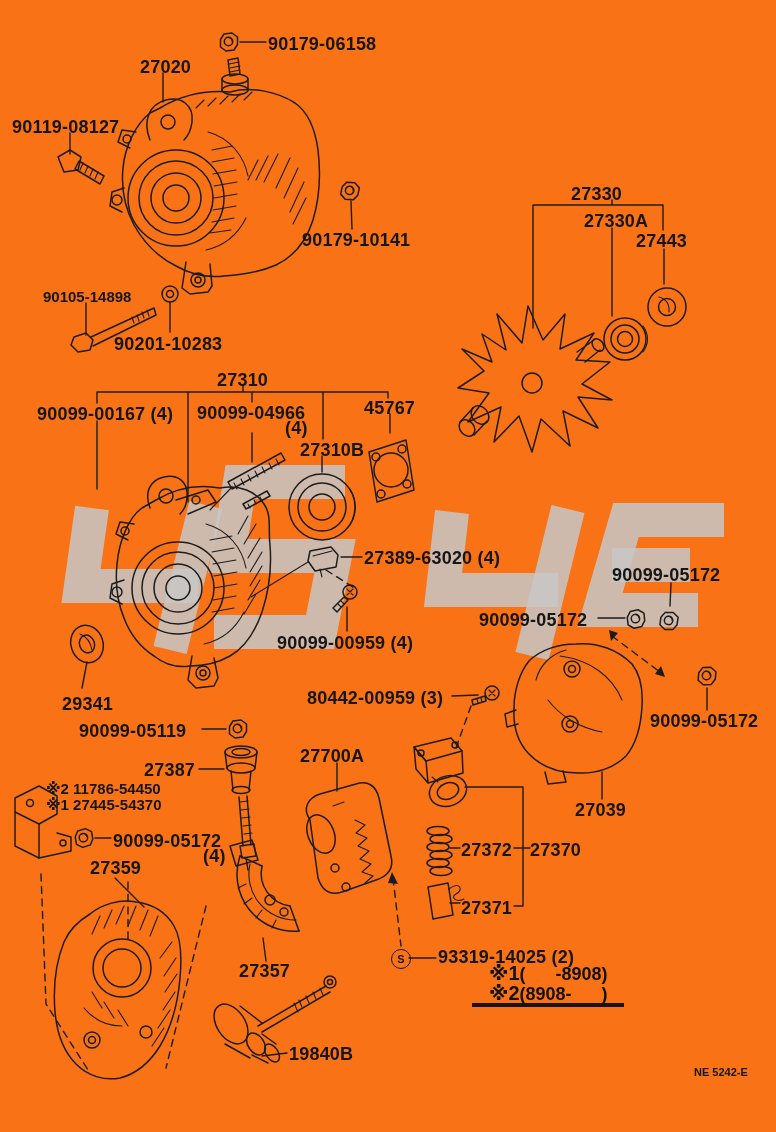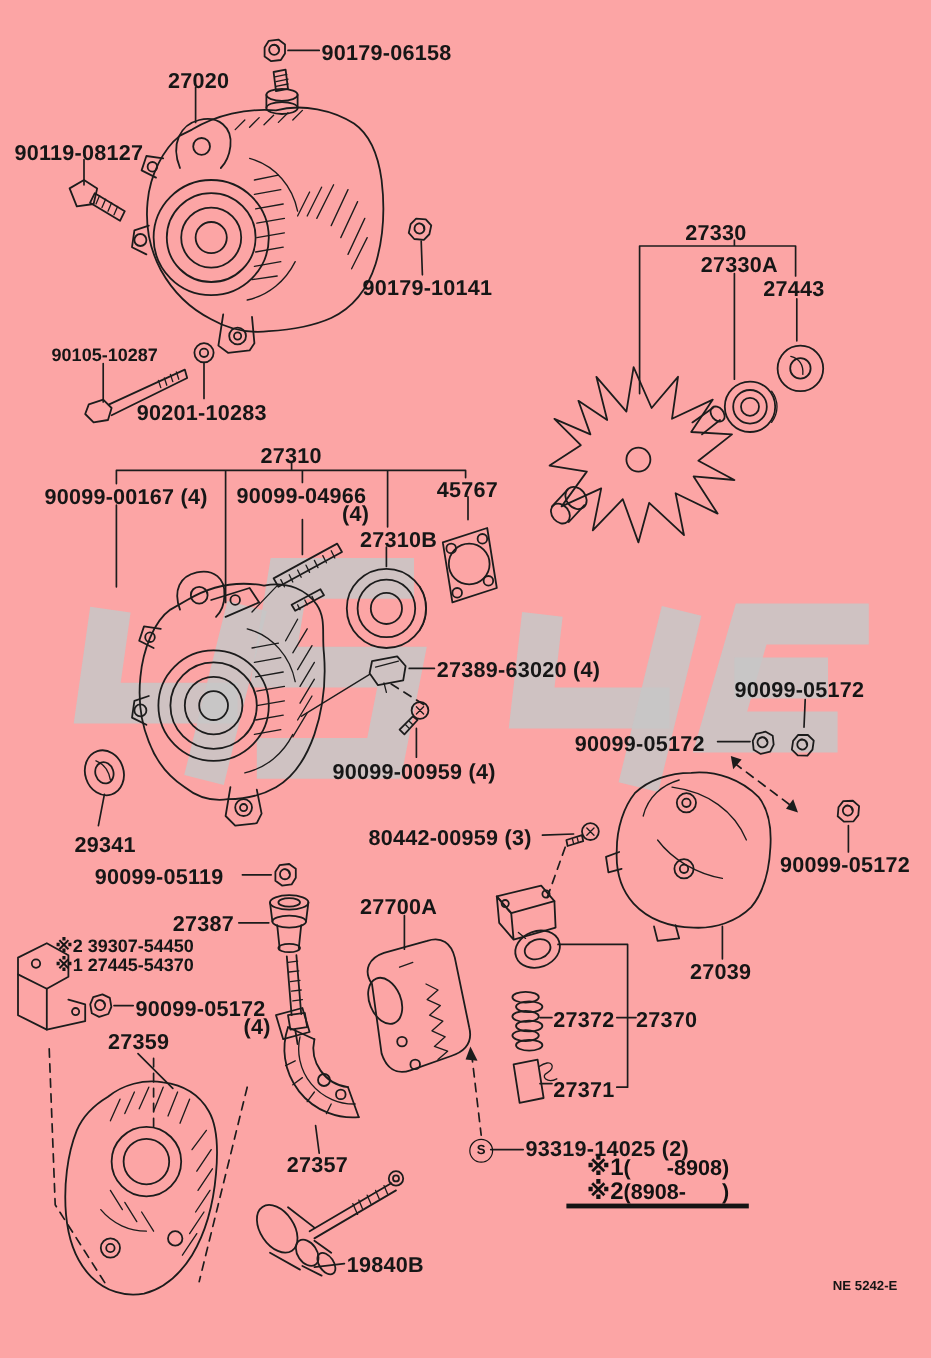--- a/index.html
+++ b/index.html
@@ -1,16 +1,16 @@
 <!DOCTYPE html>
 <html><head>
 <meta charset="utf-8">
 <style>
   html,body{margin:0;padding:0;background:#fff}
-  .stage{position:relative;width:776px;height:1132px;background:#fca5a5;overflow:hidden;
+  .stage{position:relative;width:776px;height:1132px;background:#f97316;overflow:hidden;
          font-family:"Liberation Sans","DejaVu Sans",sans-serif}
   .art{position:absolute;left:0;top:0;width:776px;height:1132px}
   .art path,.art line,.art circle,.art ellipse,.art polyline,.art polygon,.art rect{
      stroke:#1c1c1c;stroke-width:1.5;fill:none;stroke-linecap:round;stroke-linejoin:round}
   .art .ld{stroke-width:1.4}
   .art .dsh{stroke-dasharray:7 5.5;stroke-width:1.4}
   .art .arw{fill:#1c1c1c;stroke:none}
   .art .wm{stroke:#c7c7c7;stroke-width:34;fill:none;stroke-linecap:butt;stroke-linejoin:miter;opacity:.85}
   .art .thin{stroke-width:1.1}
   .pl{position:absolute;font-weight:700;font-size:18px;line-height:1;color:#161616;
@@ -323,42 +323,42 @@
     <path class="dsh" d="M128,882 L128,940"></path>
     <path class="dsh" d="M41,874 L46,1004 L88,1070"></path>
     <path class="dsh" d="M206,906 L166,1068"></path>
   </g>
 </svg>
 
 <div class="pl" style="left:268px;top:35px">90179-06158</div>
 <div class="pl" style="left:140px;top:58px">27020</div>
 <div class="pl" style="left:12px;top:118px">90119-08127</div>
 <div class="pl" style="left:302px;top:231px">90179-10141</div>
-<div class="pl sm" style="left:43px;top:289px">90105-10287</div>
+<div class="pl sm" style="left:43px;top:289px">90105-14898</div>
 <div class="pl" style="left:114px;top:335px">90201-10283</div>
 <div class="pl" style="left:217px;top:371px">27310</div>
 <div class="pl" style="left:37px;top:405px">90099-00167 (4)</div>
 <div class="pl" style="left:197px;top:404px">90099-04966</div>
 <div class="pl" style="left:285px;top:419px">(4)</div>
 <div class="pl" style="left:364px;top:399px">45767</div>
 <div class="pl" style="left:300px;top:441px">27310B</div>
 <div class="pl" style="left:571px;top:185px">27330</div>
 <div class="pl" style="left:584px;top:212px">27330A</div>
 <div class="pl" style="left:636px;top:232px">27443</div>
 <div class="pl" style="left:364px;top:549px">27389-63020 (4)</div>
 <div class="pl" style="left:612px;top:566px">90099-05172</div>
 <div class="pl" style="left:479px;top:611px">90099-05172</div>
 <div class="pl" style="left:277px;top:634px">90099-00959 (4)</div>
 <div class="pl" style="left:62px;top:695px">29341</div>
 <div class="pl" style="left:307px;top:689px">80442-00959 (3)</div>
 <div class="pl" style="left:650px;top:712px">90099-05172</div>
 <div class="pl" style="left:79px;top:722px">90099-05119</div>
 <div class="pl" style="left:144px;top:761px">27387</div>
 <div class="pl" style="left:300px;top:747px">27700A</div>
-<div class="pl sm" style="left:46px;top:781px">※2 39307-54450</div>
+<div class="pl sm" style="left:46px;top:781px">※2 11786-54450</div>
 <div class="pl sm" style="left:46px;top:797px">※1 27445-54370</div>
 <div class="pl" style="left:113px;top:832px">90099-05172</div>
 <div class="pl" style="left:203px;top:847px">(4)</div>
 <div class="pl" style="left:90px;top:859px">27359</div>
 <div class="pl" style="left:575px;top:801px">27039</div>
 <div class="pl" style="left:461px;top:841px">27372</div>
 <div class="pl" style="left:530px;top:841px">27370</div>
 <div class="pl" style="left:461px;top:899px">27371</div>
 <div class="pl" style="left:438px;top:948px">93319-14025 (2)</div>
 <div class="pl" style="left:239px;top:962px">27357</div>

